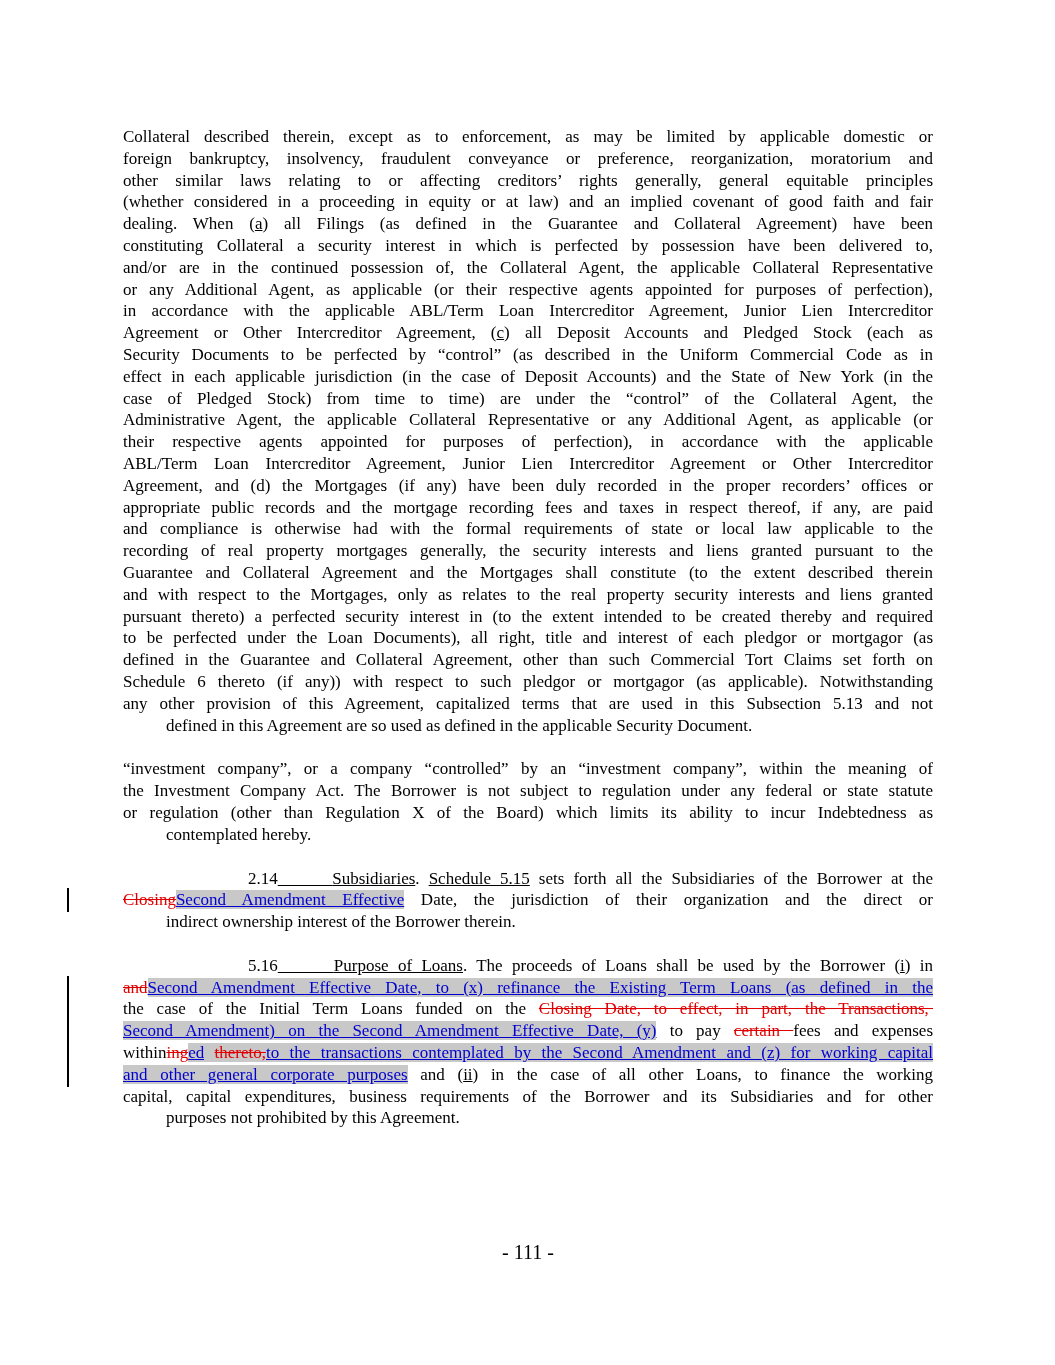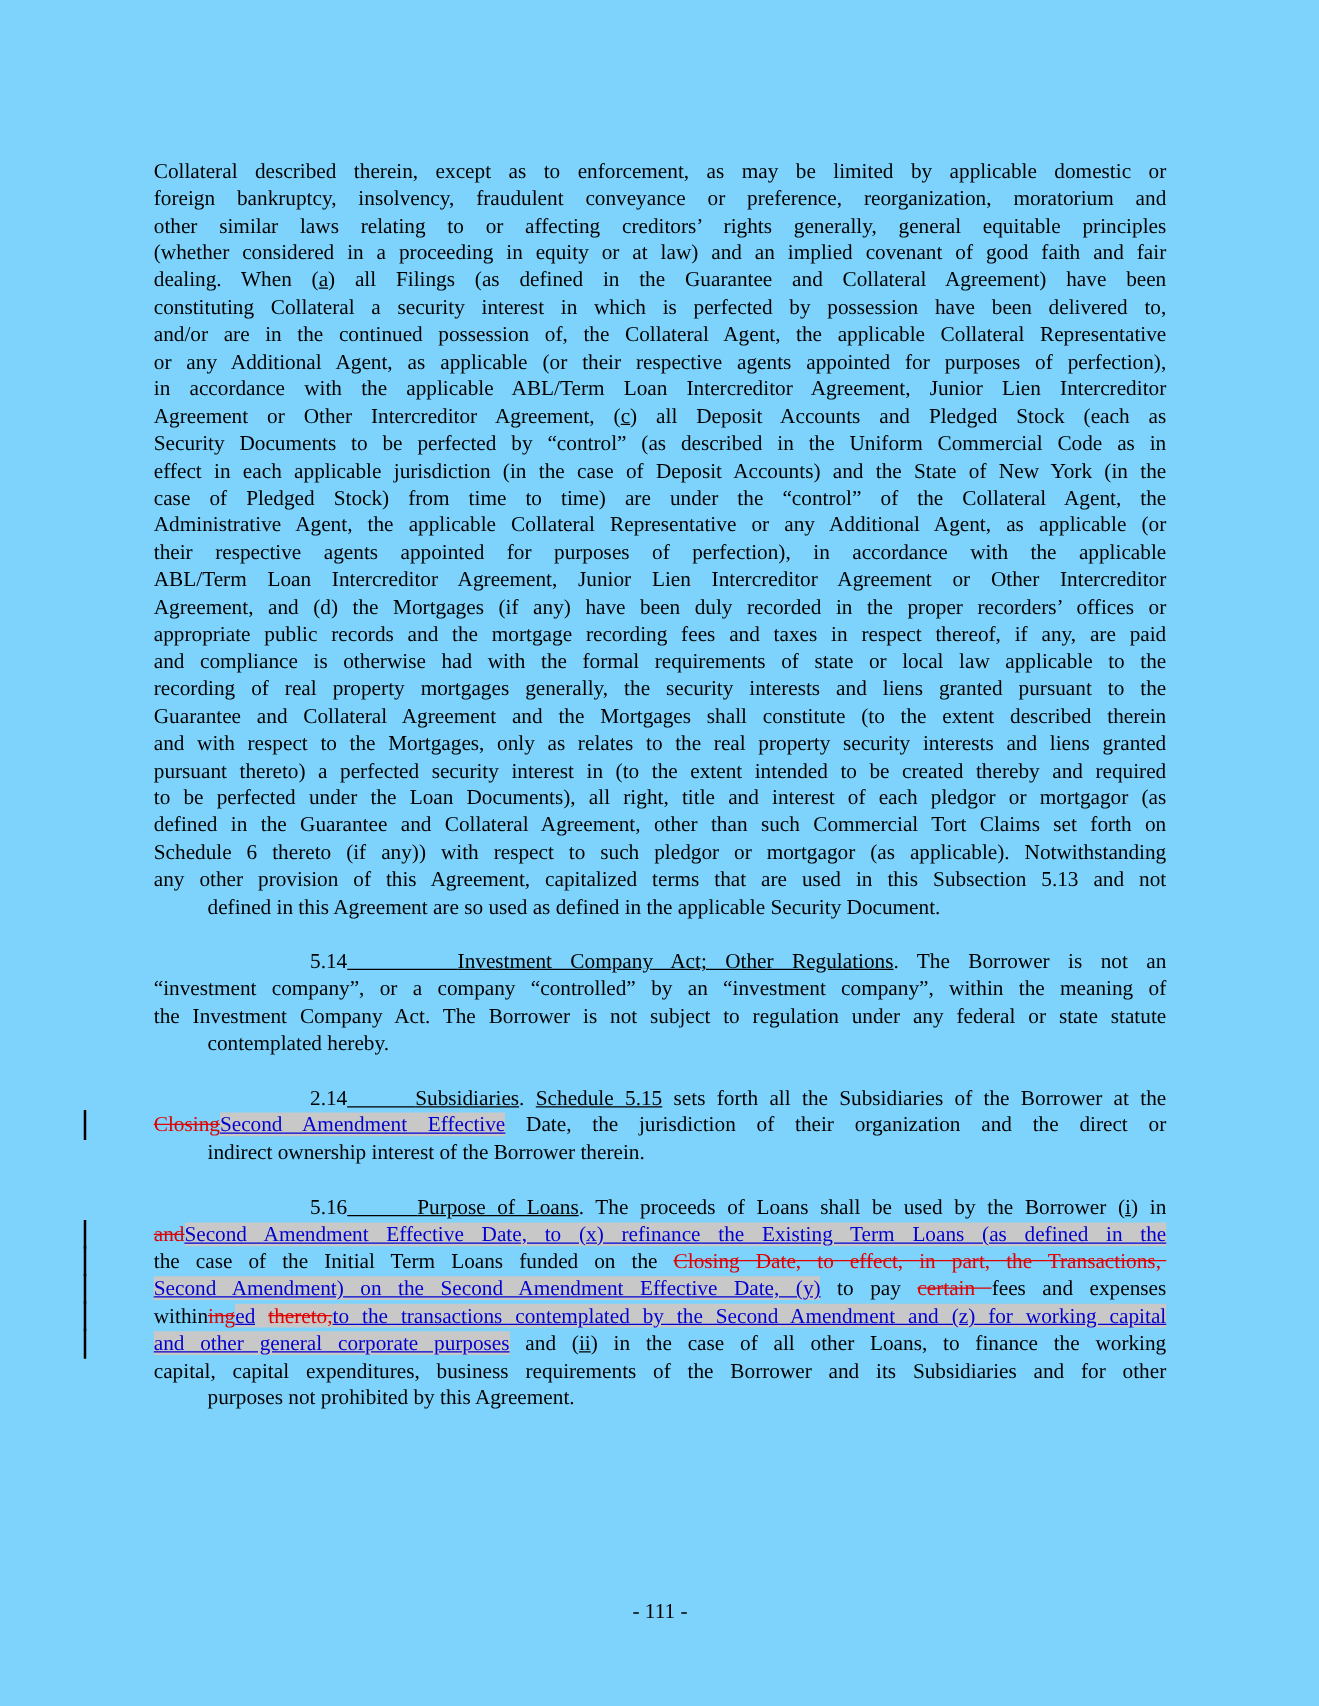--- a/index.html
+++ b/index.html
@@ -1,21 +1,21 @@
 <!DOCTYPE html>
 <html style="--text-color: #000000; --del-color: #e00000; --ins-color: #0000d0; --hl-color: #c8c8c8;"><head>
 <meta charset="utf-8">
 <title>Document</title>
 <style>
   html, body { margin: 0; padding: 0; background: #808080; }
   .page {
     position: relative;
     width: 1055px;
     height: 1365px;
-    background: #7dd3fc;
+    background: #ffffff;
     font-family: "Liberation Serif", "DejaVu Serif", serif;
     color: var(--text-color, #000000);
     overflow: hidden;
   }
   .doc-body {
     position: absolute;
     left: 123px;
     top: 126px;
     width: 810px;
     font-size: 17px;
@@ -54,23 +54,23 @@
   .sg-ins {
     color: var(--ins-color, #0000d0);
     text-decoration: underline;
     background: var(--hl-color, #c8c8c8);
   }
   .sg-hl { background: var(--hl-color, #c8c8c8); }
   .footer {
     position: absolute;
     left: 123px;
     width: 810px;
-    top: 1279px;
+    top: 1241px;
     text-align: center;
-    font-size: 17px;
+    font-size: 20px;
     color: var(--text-color, #000000);
   }
 </style>
 </head>
 <body>
 
 <div class="page">
   <div class="doc-body">
       <div class="paragraph">
         <div class="line"><span class="sg-n">Collateral described therein, except as to enforcement, as may be limited by applicable domestic or</span></div>
@@ -96,23 +96,23 @@
         <div class="line"><span class="sg-n">Guarantee and Collateral Agreement and the Mortgages shall constitute (to the extent described therein</span></div>
         <div class="line"><span class="sg-n">and with respect to the Mortgages, only as relates to the real property security interests and liens granted</span></div>
         <div class="line"><span class="sg-n">pursuant thereto) a perfected security interest in (to the extent intended to be created thereby and required</span></div>
         <div class="line"><span class="sg-n">to be perfected under the Loan Documents), all right, title and interest of each pledgor or mortgagor (as</span></div>
         <div class="line"><span class="sg-n">defined in the Guarantee and Collateral Agreement, other than such Commercial Tort Claims set forth on</span></div>
         <div class="line"><span class="sg-n">Schedule 6 thereto (if any)) with respect to such pledgor or mortgagor (as applicable). Notwithstanding</span></div>
         <div class="line"><span class="sg-n">any other provision of this Agreement, capitalized terms that are used in this Subsection 5.13 and not</span></div>
         <div class="line last"><span class="sg-n">defined in this Agreement are so used as defined in the applicable Security Document.</span></div>
       </div>
       <div class="paragraph">
-        <div class="line indent"><span class="sg-n">5.14</span><span class="sg-u">&nbsp;&nbsp;&nbsp;&nbsp;&nbsp;&nbsp;</span><span class="sg-u">Investment Company Act; Other Regulations</span><span class="sg-n">. The Borrower is not an</span></div>
         <div class="line"><span class="sg-n">“investment company”, or a company “controlled” by an “investment company”, within the meaning of</span></div>
         <div class="line"><span class="sg-n">the Investment Company Act. The Borrower is not subject to regulation under any federal or state statute</span></div>
+        <div class="line"><span class="sg-n">or regulation (other than Regulation X of the Board) which limits its ability to incur Indebtedness as</span></div>
         <div class="line last"><span class="sg-n">contemplated hereby.</span></div>
       </div>
       <div class="paragraph">
         <div class="line indent"><span class="sg-n">2.14</span><span class="sg-u">&nbsp;&nbsp;&nbsp;&nbsp;&nbsp;&nbsp;</span><span class="sg-u">Subsidiaries</span><span class="sg-n">. </span><span class="sg-u">Schedule 5.15</span><span class="sg-n"> sets forth all the Subsidiaries of the Borrower at the</span></div>
         <div class="line changed"><span class="sg-del">Closing</span><span class="sg-ins">Second Amendment Effective</span><span class="sg-n"> Date, the jurisdiction of their organization and the direct or</span></div>
         <div class="line last"><span class="sg-n">indirect ownership interest of the Borrower therein.</span></div>
       </div>
       <div class="paragraph">
         <div class="line indent"><span class="sg-n">5.16</span><span class="sg-u">&nbsp;&nbsp;&nbsp;&nbsp;&nbsp;&nbsp;</span><span class="sg-u">Purpose of Loans</span><span class="sg-n">. The proceeds of Loans shall be used by the Borrower (</span><span class="sg-u">i</span><span class="sg-n">) in</span></div>
         <div class="line changed"><span class="sg-del">and</span><span class="sg-ins">Second Amendment Effective Date, to (x) refinance the Existing Term Loans (as defined in the</span></div>

